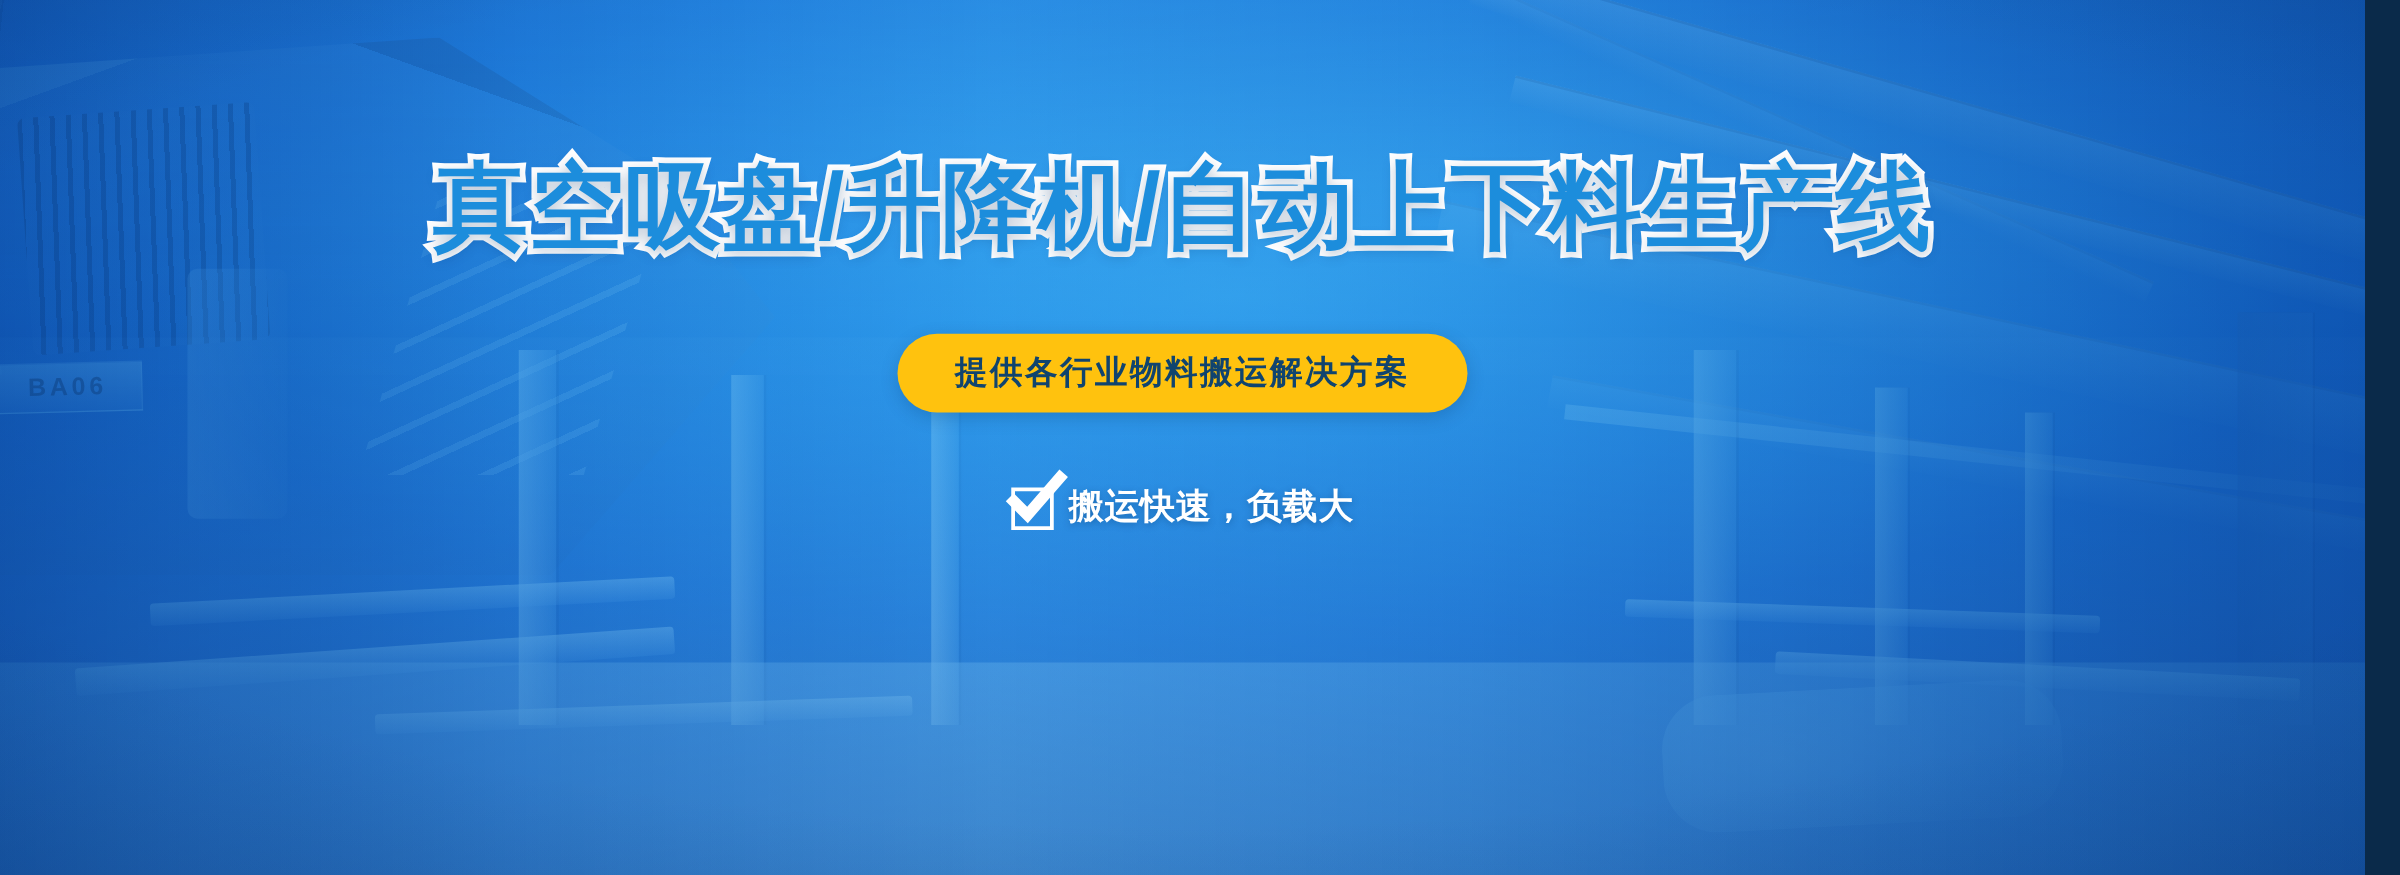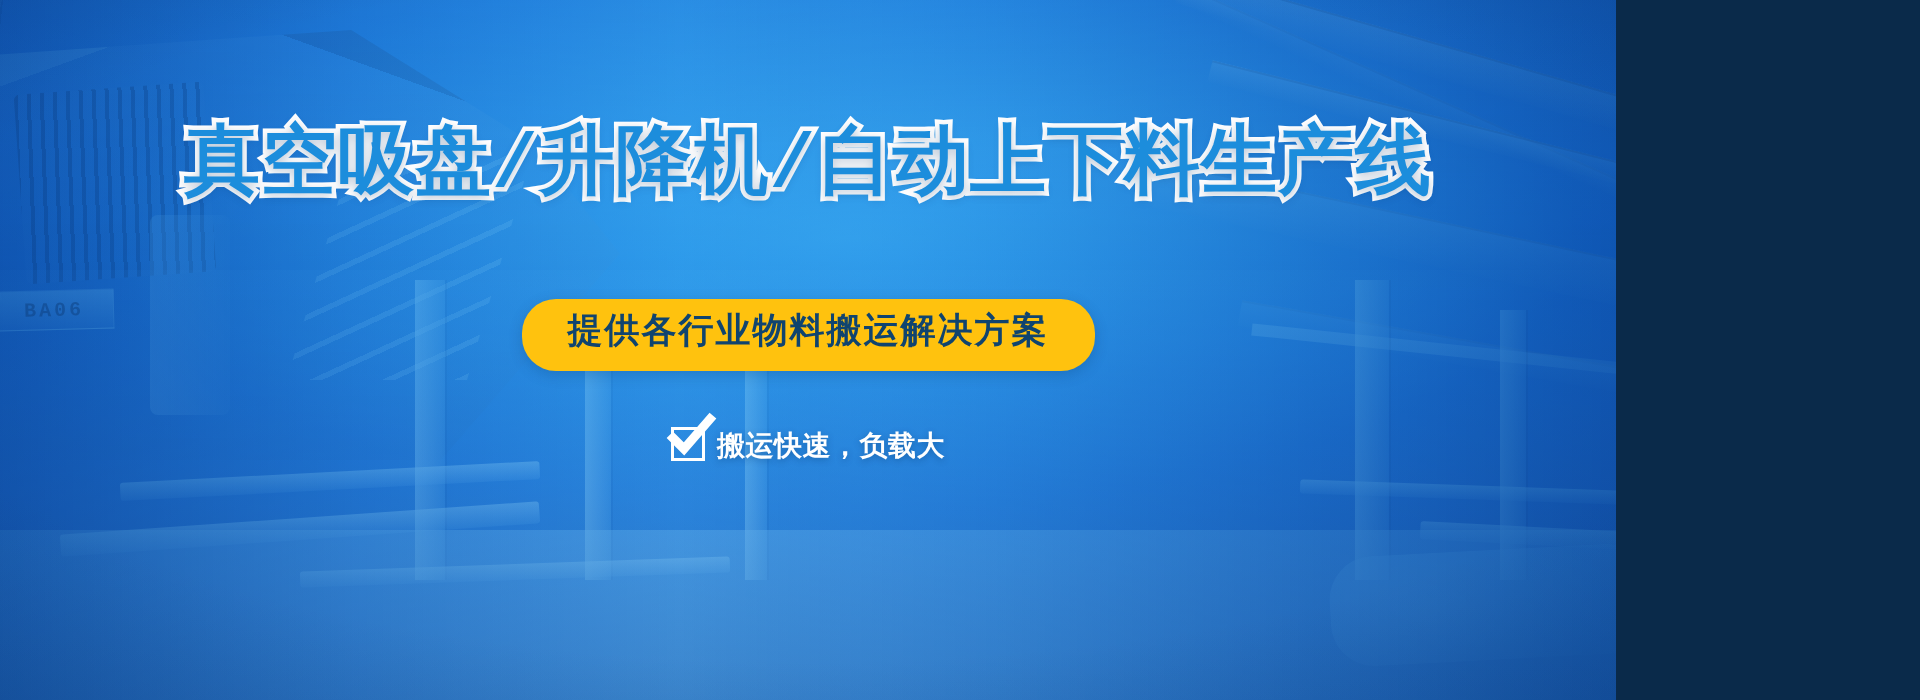--- a/index.html
+++ b/index.html
@@ -1,24 +1,24 @@
 <!DOCTYPE html>
 <html lang="zh"><head>
 <meta charset="utf-8">
 <title>Banner</title>
 <style>
   html,body{margin:0;padding:0;background:#0a2a4a;}
   *{box-sizing:border-box;}
 
   .banner{
     position:relative;
-    width:1616px;
+    width:1892px;
     height:700px;
     overflow:hidden;
-    font-family:Liberation Mono, monospace;
+    font-family:Liberation Sans, sans-serif;
     background:#0f172a;
   }
 
   
   .photo-layer{position:absolute;inset:0;overflow:hidden;}
 
   
   .bg-base{
     position:absolute;inset:0;
     background:
@@ -168,43 +168,43 @@
     font-weight:700;
     letter-spacing:1px;
     color:#1c8ddc;
     white-space:nowrap;
     -webkit-text-stroke:9px #ffffff;
     paint-order:stroke fill;
     text-shadow:0 3px 10px rgba(6,50,105,.28);
   }
 
   .subtitle-pill{
-    margin-top:44px;
+    margin-top:12px;
     background:#ffc20e;
     color:#10446f;
-    font-size:35px;
+    font-size:26px;
     font-weight:700;
     letter-spacing:2px;
     line-height:1;
     padding:17px 46px 20px;
     border-radius:34px;
     white-space:nowrap;
     box-shadow:0 4px 14px rgba(5,45,95,.22);
   }
 
   .features{
     margin-top:56px;
     display:flex;
     align-items:center;
     gap:30px;
     white-space:nowrap;
   }
   .feature{
     display:flex;
-    align-items:flex-start;
+    align-items:flex-end;
     gap:12px;
   }
   .check-icon{
     position:relative;
     width:34px;height:34px;
     flex:0 0 34px;
     border:3px solid #ffffff;
     display:block;
   }
   .check-icon svg{

